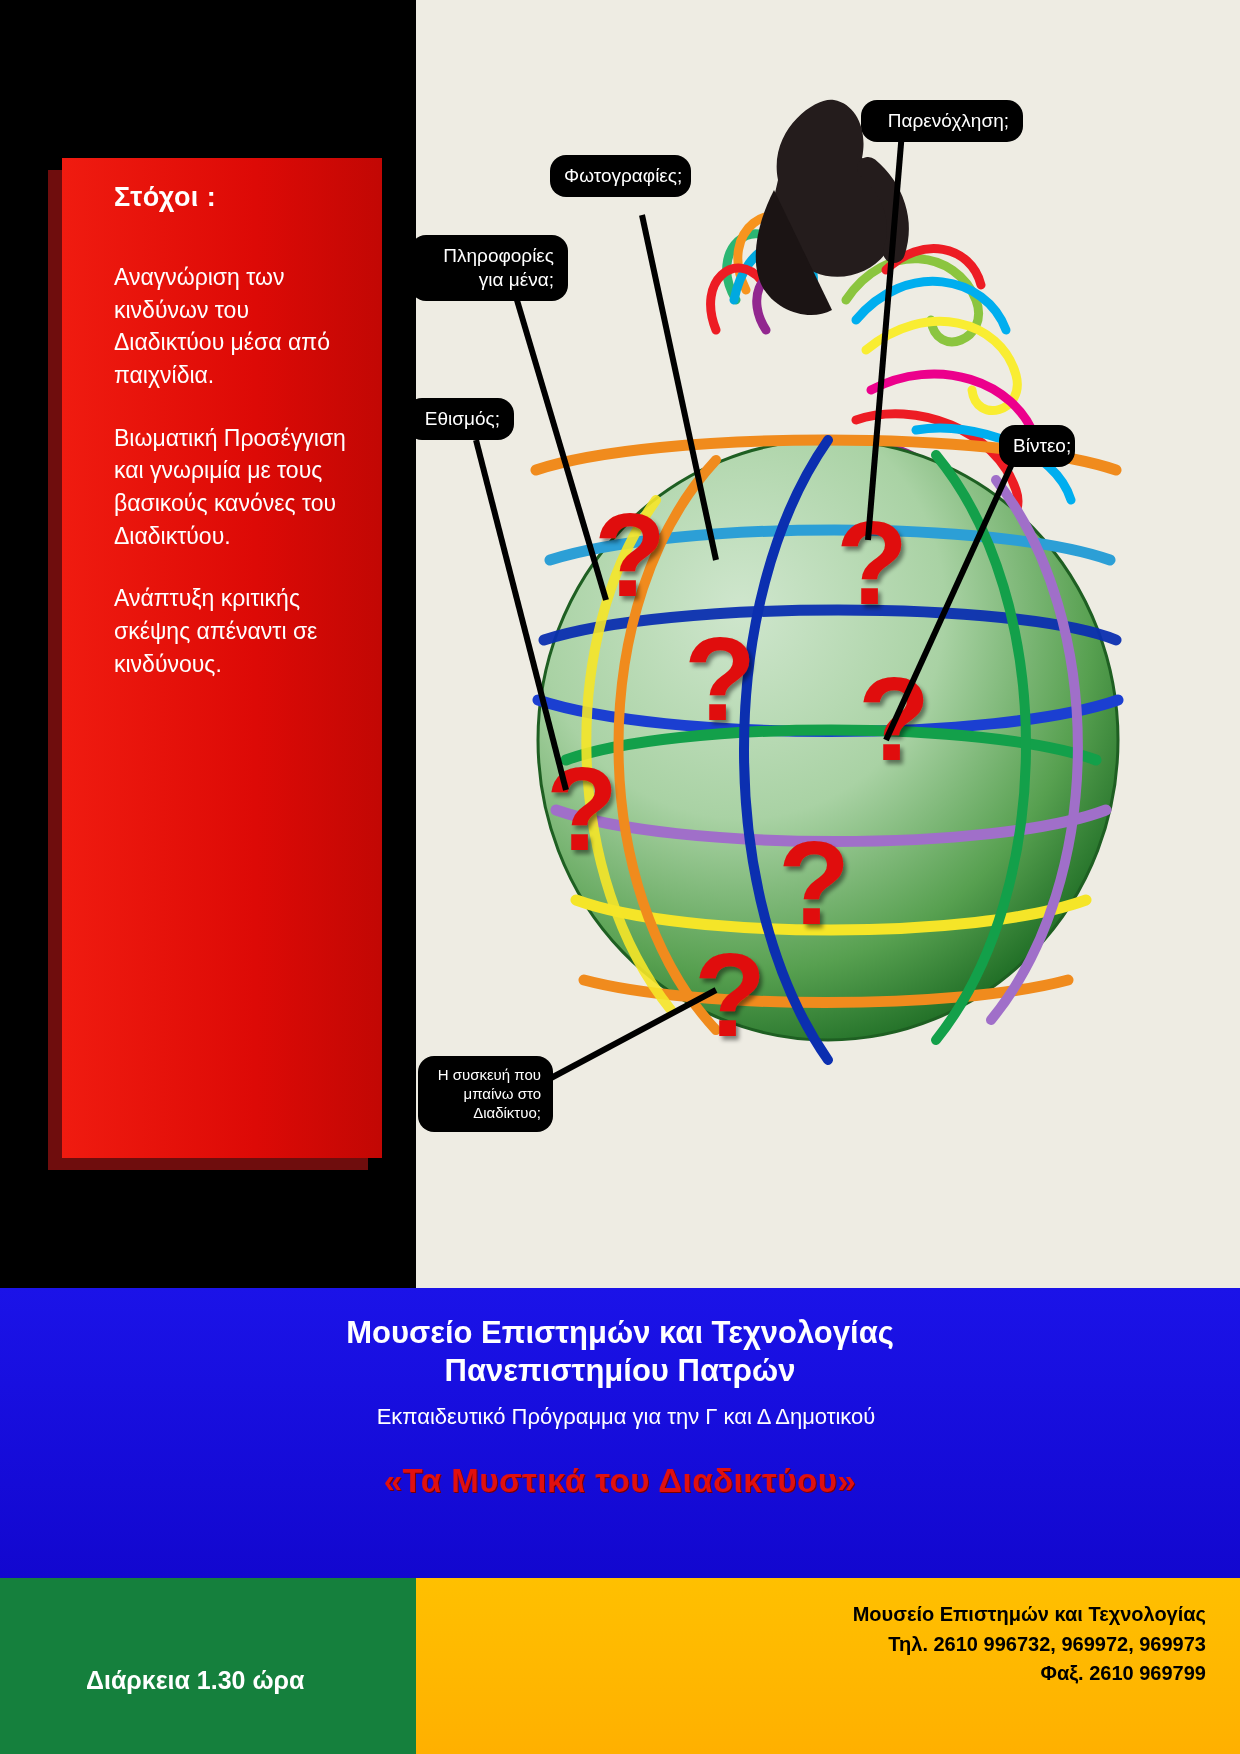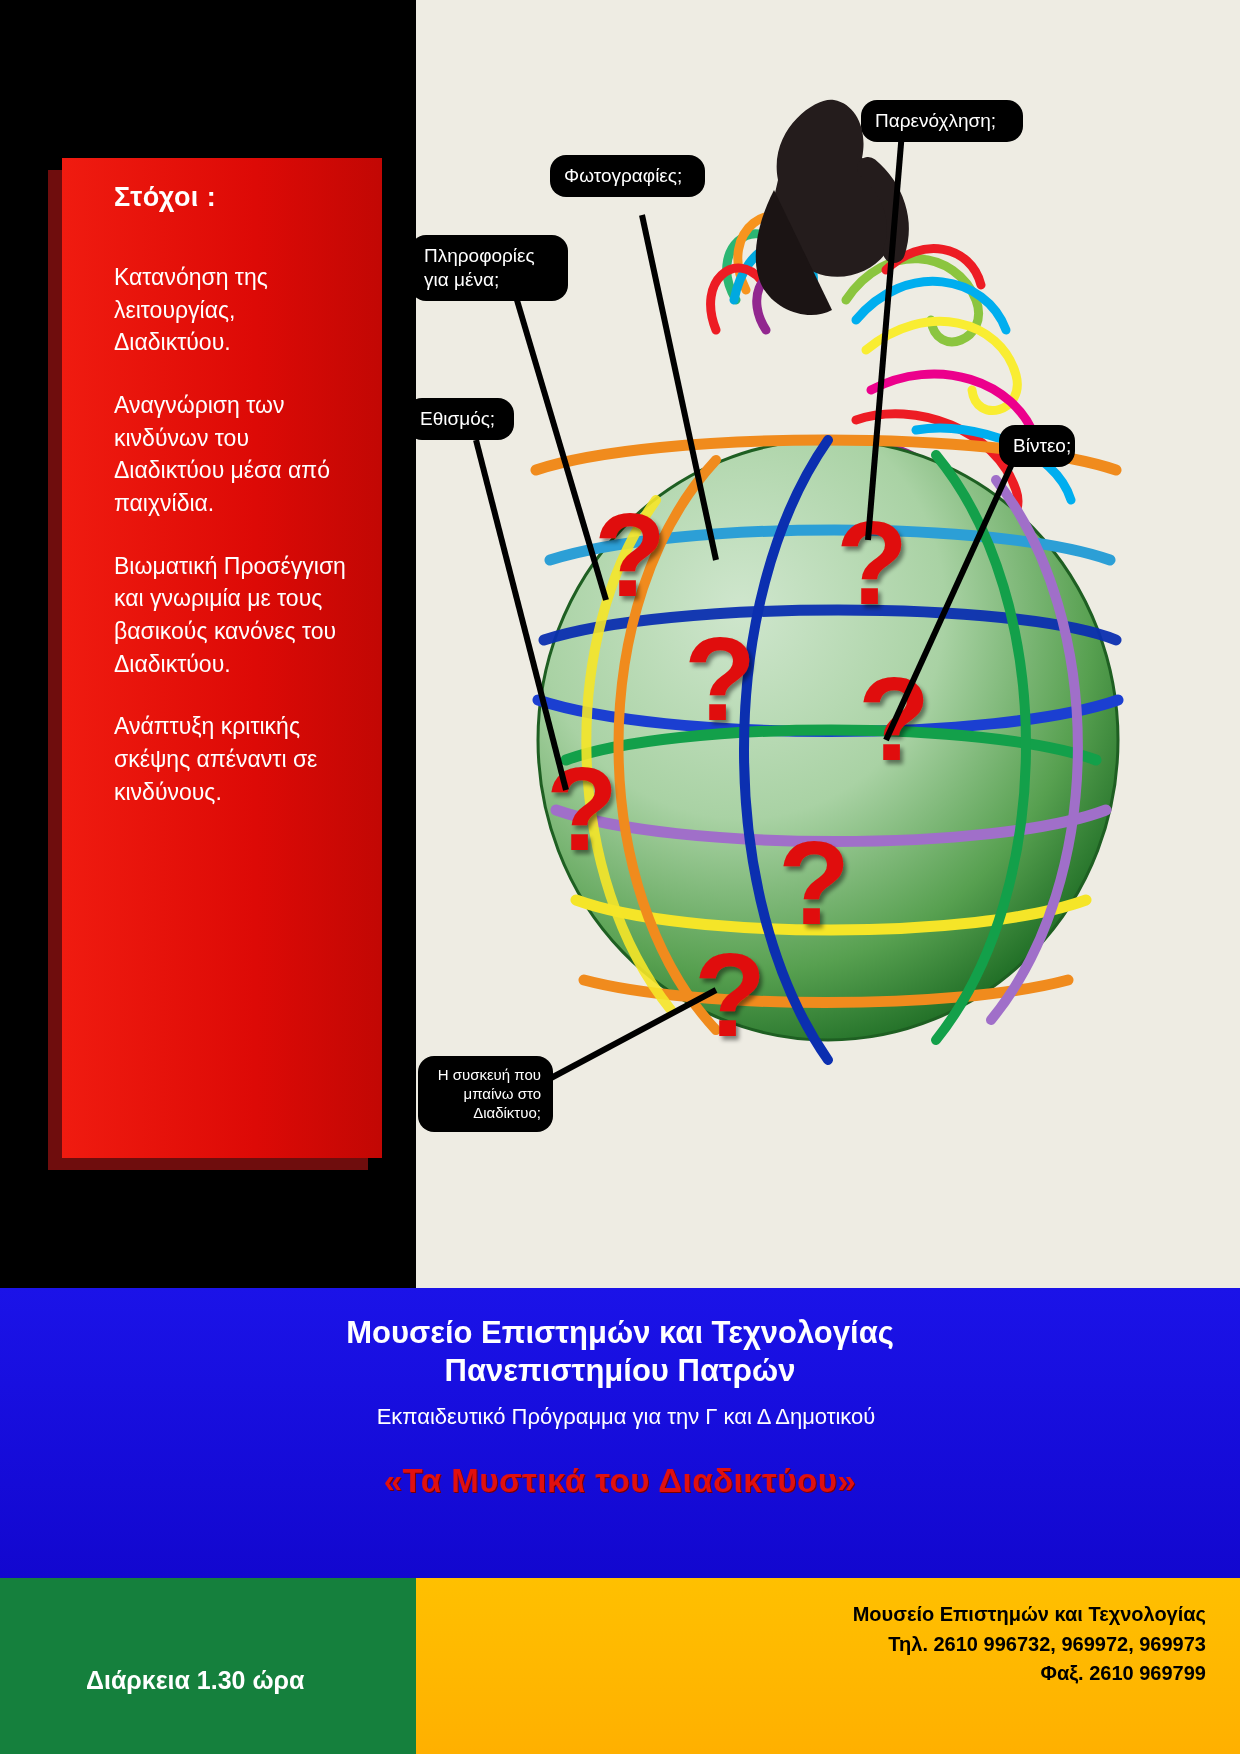--- a/index.html
+++ b/index.html
@@ -59,21 +59,21 @@
 
   
   .callout {
     position: absolute;
     background: #000;
     color: #fff;
     border-radius: 16px;
     padding: 9px 14px;
     font-size: 19px;
     line-height: 1.25;
-    text-align: left;
+    text-align: right;
     z-index: 6;
   }
   .callout.small { font-size: 15px; text-align: right; padding: 10px 12px; }
 
   
   .blue {
     position: absolute;
     left: 0; top: 1288px; width: 1240px; height: 290px;
     background: #1510e0;
     background: linear-gradient(180deg,#1b13e8 0%, #1207cf 100%);
@@ -196,34 +196,33 @@
         <line x1="95" y1="280" x2="190" y2="600"></line>
         <line x1="60" y1="440" x2="150" y2="790"></line>
         <line x1="600" y1="455" x2="470" y2="740"></line>
         <line x1="135" y1="1078" x2="300" y2="990"></line>
       </g>
     </svg>
   </div>
 
   <div class="callout" style="left:861px; top:100px; width:162px;">Παρενόχληση;</div>
 
-  <div class="callout" style="left:550px; top:155px; width:155px;">Φωτογραφίες;</div>
+  <div class="callout" style="left:550px; top:155px; width:141px;">Φωτογραφίες;</div>
 
   <div class="callout" style="left:410px; top:235px; width:158px;">Πληροφορίες για μένα;</div>
 
   <div class="callout" style="left:406px; top:398px; width:108px;">Εθισμός;</div>
 
   <div class="callout" style="left:999px; top:425px; width:76px;">Βίντεο;</div>
 
   <div class="callout small" style="left:418px; top:1056px; width:135px;">Η συσκευή που μπαίνω  στο Διαδίκτυο;</div>
 
   <div class="goals-shadow"></div>
   <div class="goals">
     <h2>Στόχοι :</h2>
-    <p>Κατανόηση της λειτουργίας, Διαδικτύου.</p>
     <p>Αναγνώριση των  κινδύνων του Διαδικτύου μέσα από παιχνίδια.</p>
     <p>Βιωματική Προσέγγιση και γνωριμία με τους βασικούς κανόνες του Διαδικτύου.</p>
     <p>Ανάπτυξη κριτικής σκέψης απέναντι σε κινδύνους.</p>
   </div>
 
   <div class="blue">
     <div class="t1">Μουσείο  Επιστημών και Τεχνολογίας</div>
     <div class="t1">Πανεπιστημίου Πατρών</div>
     <div class="t2">Εκπαιδευτικό Πρόγραμμα για την Γ και Δ Δημοτικού</div>
     <div class="t3">«Τα Μυστικά του Διαδικτύου»</div>

